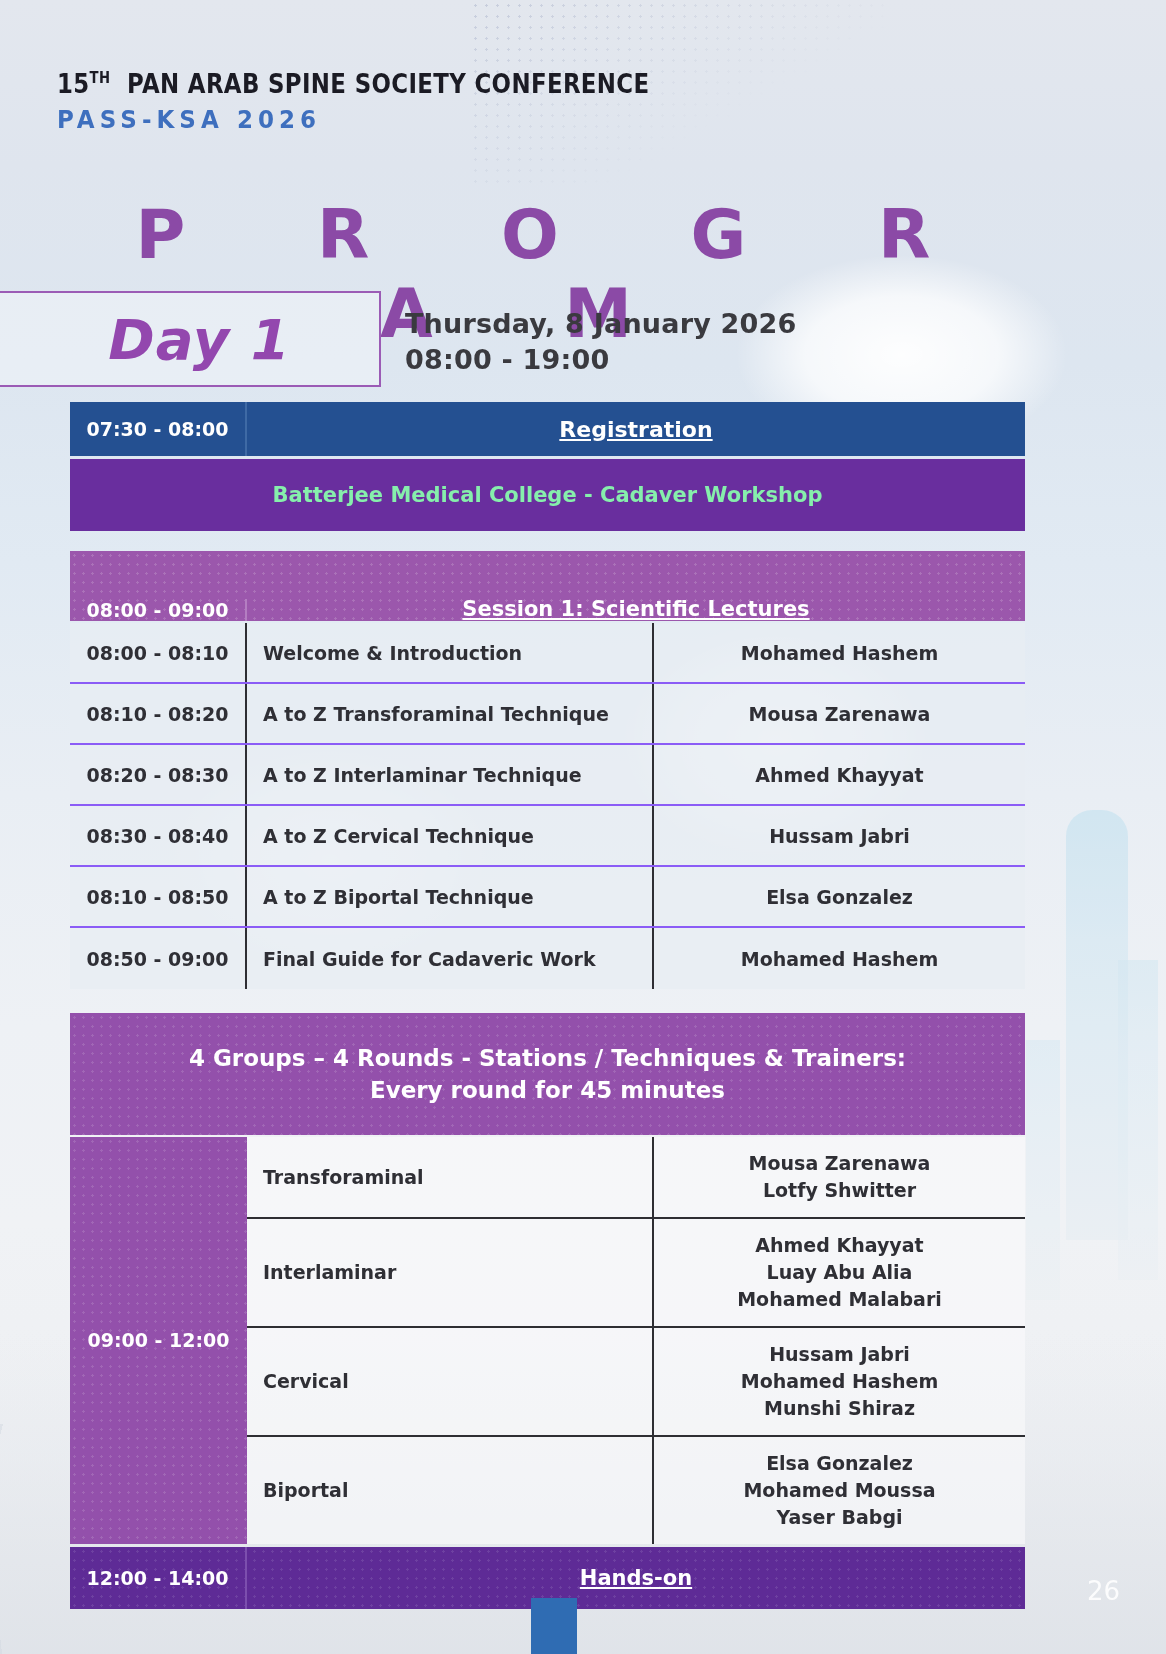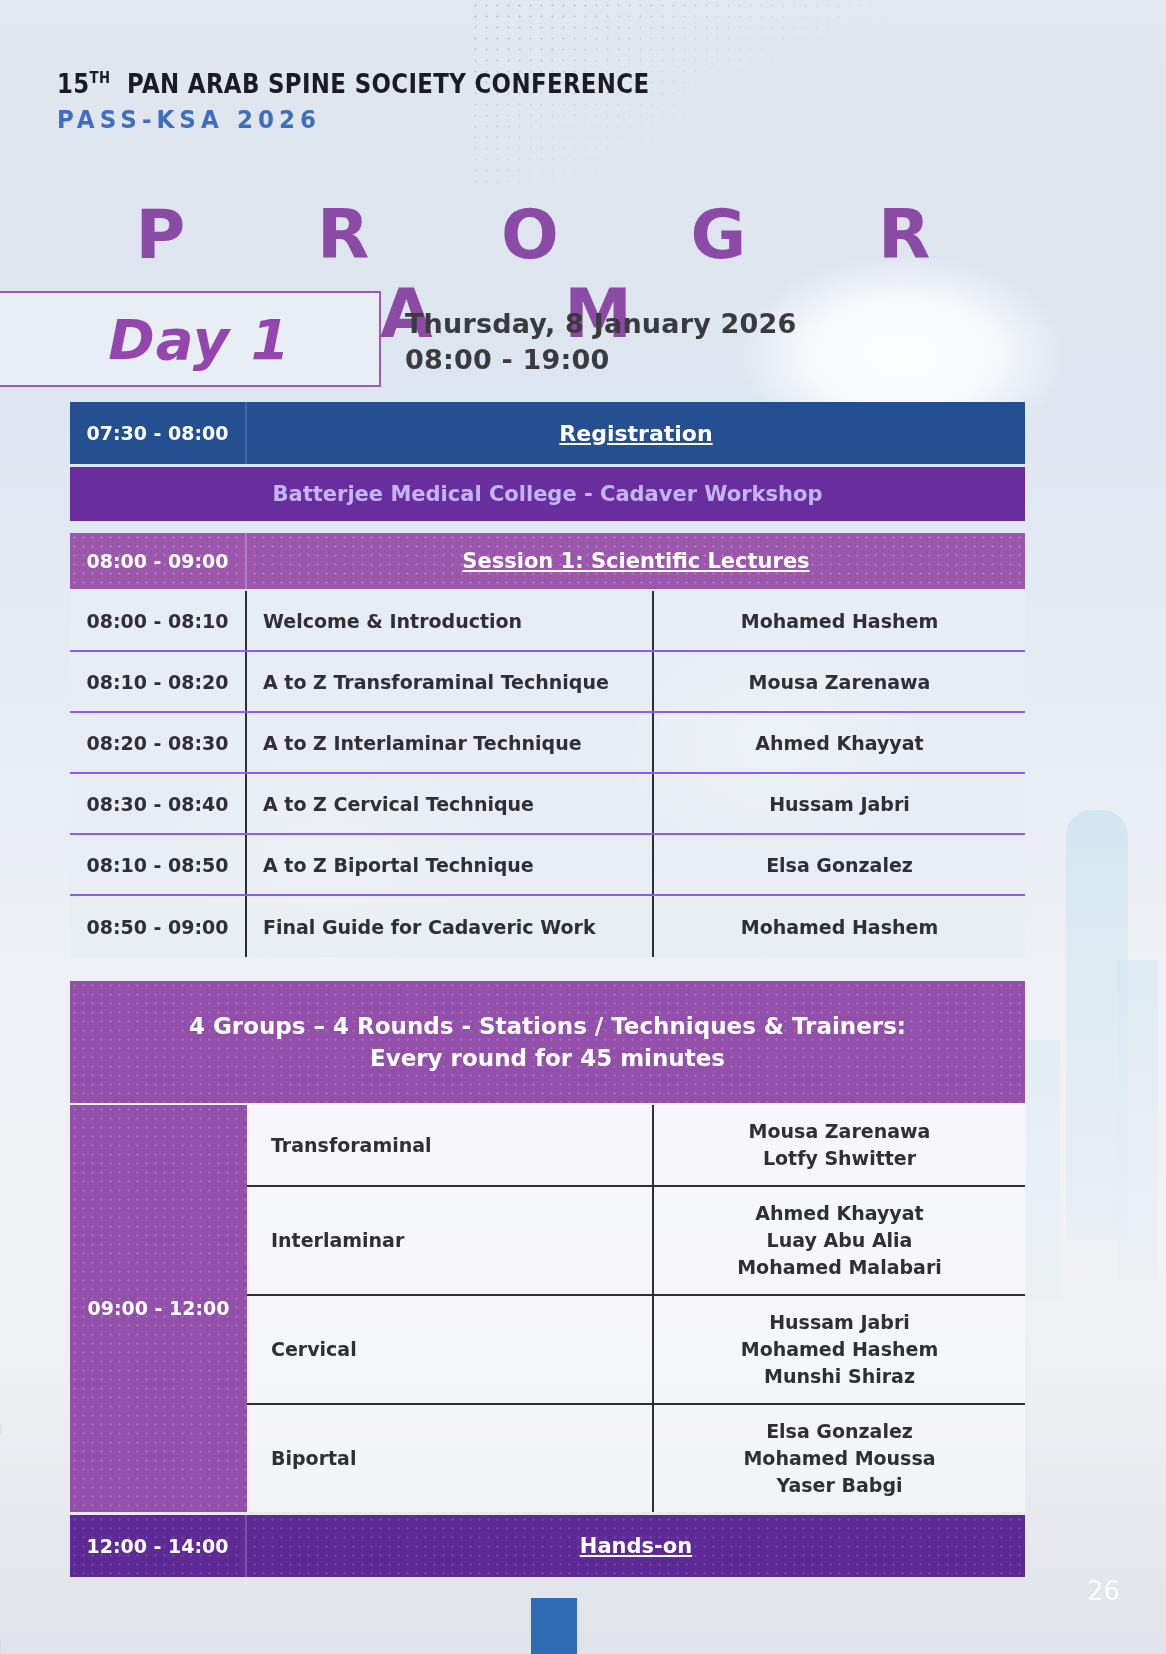--- a/index.html
+++ b/index.html
@@ -155,41 +155,42 @@
     font-family: "DejaVu Sans", sans-serif;
   }
   .cell-main {
     flex: 1 1 auto;
     display: flex; align-items: center;
     font-family: "DejaVu Sans", sans-serif;
     text-decoration: underline;
   }
 
   
-  .row-registration { height: 62px; background: #245091; margin-bottom: 3px; }
+  .row-registration { height: 54px; background: #245091; margin-bottom: 3px; }
   .row-registration .cell-time { color: #ffffff; border-right: 2px solid #3f6aa5; }
   .row-registration .cell-main {
     justify-content: center; color: #ffffff;
     font-weight: bold; font-size: 22px;
   }
 
   
   .row-venue {
-    height: 54px; background: #692e9e; margin-bottom: 12px;
-    display: flex; align-items: center; justify-content: center;
-    color: #c4b5fd; font-weight: bold; font-size: 21px;
+    height: 72px; background: #692e9e; margin-bottom: 20px;
+    display: flex; align-items: center; justify-content: center;
+    color: #86efac; font-weight: bold; font-size: 21px;
     font-family: "DejaVu Sans", sans-serif;
   }
 
   
   .row-session {
-    height: 56px; margin-bottom: 2px;
+    height: 70px; margin-bottom: 2px;
     background: #9b57ac;
     background-image: radial-gradient(circle, rgba(255,255,255,0.16) 1px, transparent 1.2px);
     background-size: 9px 9px;
+    align-items: flex-end;
   }
   .row-session .cell-time { color:#fff; border-right: 2px solid #b47ec2; }
   .row-session .cell-main {
     justify-content: center; color:#fff; font-weight: bold; font-size: 21px;
   }
 
   
   .row-lecture {
     height: 61px;
     background: rgba(231,237,243,0.72);
@@ -241,21 +242,21 @@
   .stations-rows { flex: 1 1 auto; }
   .station-row {
     display: flex;
     background: rgba(250,250,252,0.60);
     border-bottom: 2px solid #2e2e33;
   }
   .station-row:last-child { border-bottom: none; }
   .station-name {
     flex: 0 0 407px; width: 407px;
     display: flex; align-items: center;
-    padding-left: 24px;
+    padding-left: 16px;
     border-right: 2px solid #2e2e33;
     font-weight: bold; font-size: 19px; color: #2f2f35;
     font-family: "DejaVu Sans", sans-serif;
   }
   .station-trainers {
     flex: 1 1 auto;
     display: flex; flex-direction: column;
     align-items: center; justify-content: center;
     padding: 13px 4px;
     font-weight: bold; font-size: 19px; color: #2f2f35;

